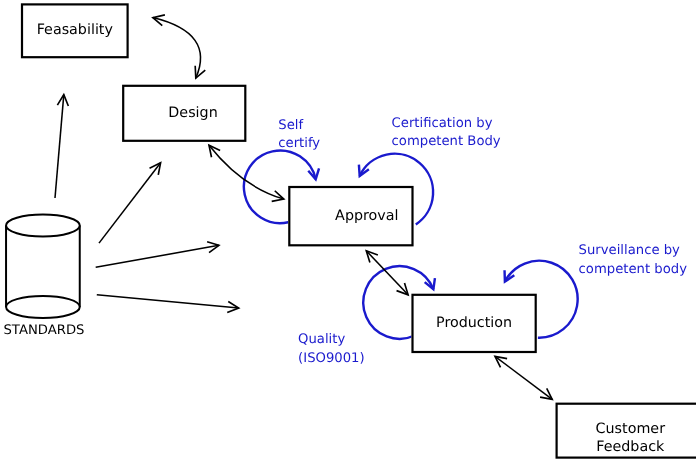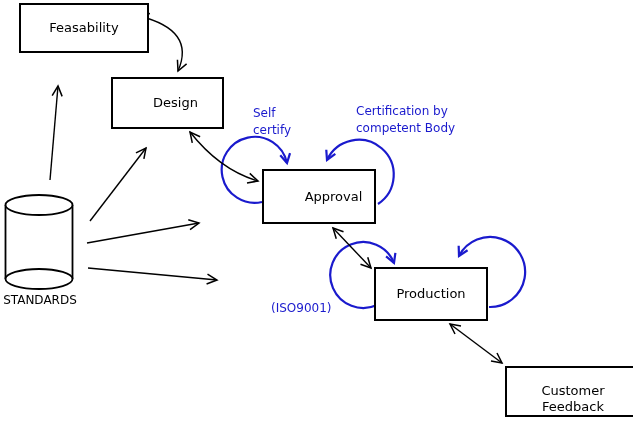--- a/index.html
+++ b/index.html
@@ -69,21 +69,21 @@
     <path class="k" d="M333,228 L371,268" marker-start="url(#ah)" marker-end="url(#ah)"></path>
     <path class="k" d="M450,324 L502,363" marker-start="url(#ah)" marker-end="url(#ah)"></path>
 
     <g>
       <path class="cyl" d="M5.5,205 L5.5,279 M72.5,205 L72.5,279"></path>
       <ellipse class="cyl" cx="39" cy="279" rx="33.5" ry="10"></ellipse>
       <ellipse class="cyl" cx="39" cy="205" rx="33.5" ry="10"></ellipse>
     </g>
   </svg>
 
-  <div class="node" style="left:19px;top:3px;width:130px;height:50px;">
+  <div class="node" style="left:19px;top:3px;width:98px;height:50px;">
     <span>Feasability</span>
   </div>
 
   <div class="node" style="left:111px;top:77px;width:113px;height:52px;padding-left:16px;">
     <span>Design</span>
   </div>
 
   <div class="node" style="left:262px;top:169px;width:114px;height:55px;padding-left:29px;">
     <span>Approval</span>
   </div>
@@ -102,18 +102,23 @@
   <div class="lbl blue" style="left:253px;top:105px;">
     <div>Self</div>
     <div>certify</div>
   </div>
 
   <div class="lbl blue" style="left:356px;top:103px;">
     <div>Certification by</div>
     <div>competent Body</div>
   </div>
 
+  <div class="lbl blue" style="left:526px;top:219px;">
+    <div>Surveillance by</div>
+    <div>competent body</div>
+  </div>
 
   <div class="lbl blue" style="left:271px;top:300px;">
+    <div>Quality</div>
     <div>(ISO9001)</div>
   </div>
 
 </div>
 
 </body></html>

